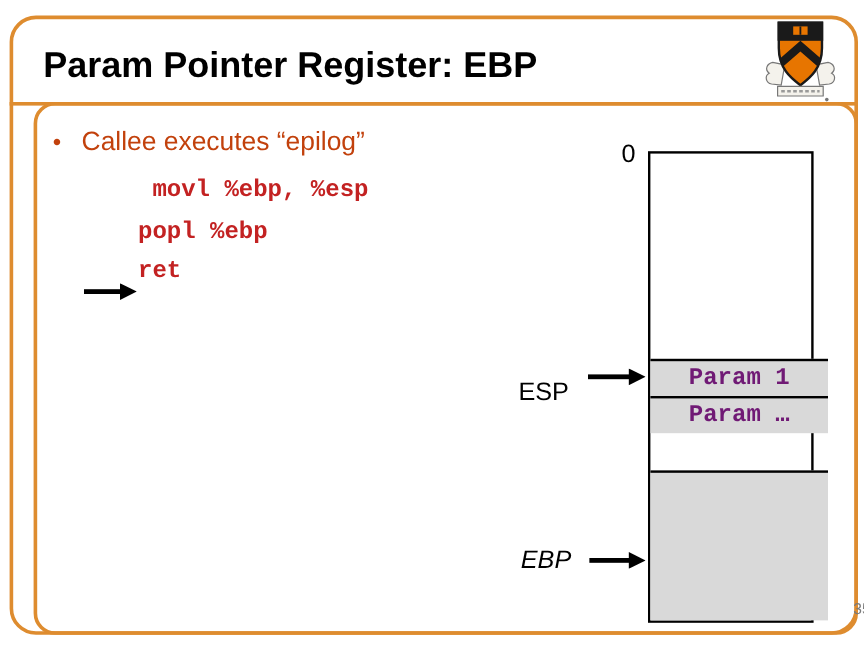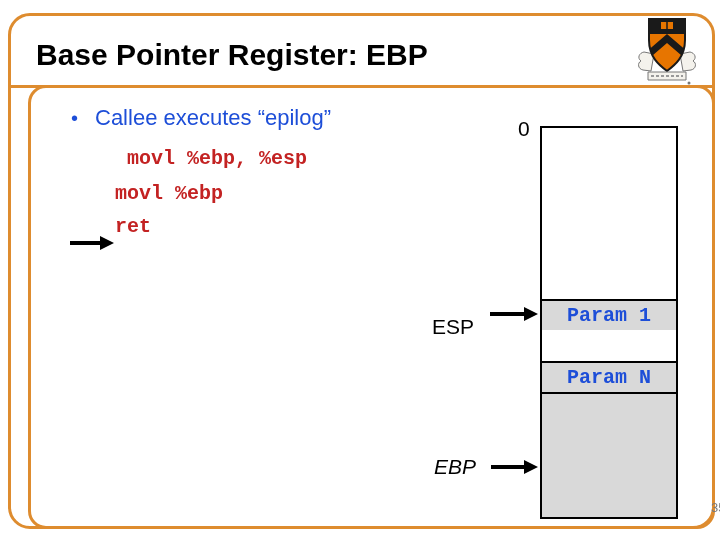--- a/index.html
+++ b/index.html
@@ -11,36 +11,36 @@
                border:3px solid #DE8C2F;border-radius:22px;}
   .title-separator{position:absolute;left:8px;right:5px;top:85px;height:3px;background:#DE8C2F;}
   .content-frame{position:absolute;left:28px;top:85px;right:5px;bottom:11px;
                  border:3px solid #DE8C2F;border-radius:18px;}
 
   .slide-title{position:absolute;left:36px;top:38px;font-size:30px;font-weight:bold;
                color:#000;letter-spacing:0px;white-space:nowrap;}
 
   .crest{position:absolute;left:634px;top:10px;}
 
-  .bullet-line{position:absolute;left:44px;top:105px;font-size:22px;color:#1d4ed8;white-space:nowrap;margin-left:27px;}
+  .bullet-line{position:absolute;left:44px;top:105px;font-size:22px;color:#c2410c;white-space:nowrap;}
   .bullet-line .marker{display:inline-block;width:24px;font-size:20px;}
 
   .code-line{position:absolute;left:115px;font-family:"Liberation Mono","DejaVu Sans Mono",monospace;
              font-weight:bold;font-size:20px;color:#C32222;white-space:nowrap;line-height:1;}
   .code-1{top:149px;padding-left:12px;} .code-2{top:184px;} .code-3{top:217px;text-align:right;}
 
   .epilog-arrow{position:absolute;left:70px;top:236px;}
 
   
   .zero-label{position:absolute;left:518px;top:117px;font-size:21px;color:#000;}
   .stack-box{position:absolute;left:540px;top:126px;width:138px;height:393px;
              background:#ffffff;border:2px solid #000;box-sizing:border-box;}
-  .stack-cell{position:absolute;left:0;width:134px;background:#D9D9D9;border-top:2px solid #000;
+  .stack-cell{position:absolute;left:0;width:148px;background:#D9D9D9;border-top:2px solid #000;
               font-family:"Liberation Mono","DejaVu Sans Mono",monospace;font-weight:bold;
-              font-size:20px;color:#1d4ed8;text-align:center;box-sizing:border-box;}
+              font-size:20px;color:#701a75;text-align:center;box-sizing:border-box;}
   .cell-1{top:171px;height:31px;line-height:30px;}
   .cell-2{top:202px;height:31px;line-height:30px;}
   .cell-3{top:233px;height:31px;line-height:30px;}
   .cell-bottom{top:264px;height:125px;}
 
   .pointer-label{position:absolute;font-size:21px;color:#000;}
   .esp-label{left:432px;top:303px;margin-top:12px;}
   .ebp-label{left:434px;top:455px;font-style:italic;}
   .esp-arrow{position:absolute;left:490px;top:307px;}
   .ebp-arrow{position:absolute;left:491px;top:460px;}
@@ -49,21 +49,21 @@
 </style>
 </head>
 <body>
 
 <div class="slide">
 
   <div class="outer-frame"></div>
   <div class="title-separator"></div>
   <div class="content-frame"></div>
 
-  <div class="slide-title">Base Pointer Register: EBP</div>
+  <div class="slide-title">Param Pointer Register: EBP</div>
 
   <div class="crest">
     <svg width="66" height="80" viewBox="0 0 66 80">
       <defs>
         <clipPath id="shieldClip">
           <path d="M15 9 h36 v21 c0 17 -10 25 -18 31 c-8 -6 -18 -14 -18 -31 Z"></path>
         </clipPath>
       </defs>
       <path d="M10 42 c-5 1 -7 6 -3 9 c-4 2 -3 8 2 9 l8 1 l3 -17 Z" fill="#F4F2EC" stroke="#777" stroke-width="1"></path>
       <path d="M56 42 c5 1 7 6 3 9 c4 2 3 8 -2 9 l-8 1 l-3 -17 Z" fill="#F4F2EC" stroke="#777" stroke-width="1"></path>
@@ -78,35 +78,35 @@
       <line x1="17" y1="66" x2="49" y2="66" stroke="#999" stroke-width="2" stroke-dasharray="3 2"></line>
       <circle cx="55" cy="73" r="1.5" fill="#777"></circle>
     </svg>
   </div>
 
   <div class="bullet-line">
     <span class="marker">•</span><span>Callee executes “epilog”</span>
   </div>
 
   <div class="code-line code-1">movl %ebp, %esp</div>
-  <div class="code-line code-2">movl %ebp</div>
+  <div class="code-line code-2">popl %ebp</div>
   <div class="code-line code-3">ret</div>
 
   <div class="epilog-arrow">
     <svg width="44" height="14" viewBox="0 0 44 14">
       <rect y="5" width="31" height="4" fill="#000"></rect>
       <polygon points="30,0 44,7 30,14" fill="#000"></polygon>
     </svg>
   </div>
 
   <div class="zero-label">0</div>
 
   <div class="stack-box">
     <div class="stack-cell cell-1">Param 1</div>
-    <div class="stack-cell cell-3">Param N</div>
+    <div class="stack-cell cell-2">Param …</div>
     <div class="stack-cell cell-bottom"></div>
   </div>
 
   <div class="pointer-label esp-label">ESP</div>
   <div class="esp-arrow">
     <svg width="48" height="14" viewBox="0 0 48 14">
       <rect y="5" width="35" height="4" fill="#000"></rect>
       <polygon points="34,0 48,7 34,14" fill="#000"></polygon>
     </svg>
   </div>

